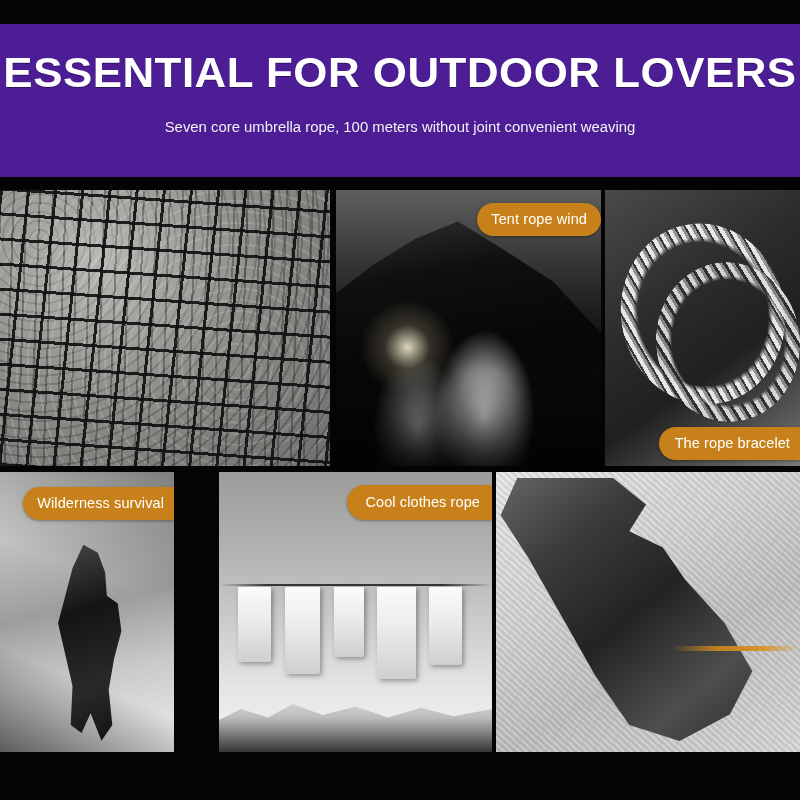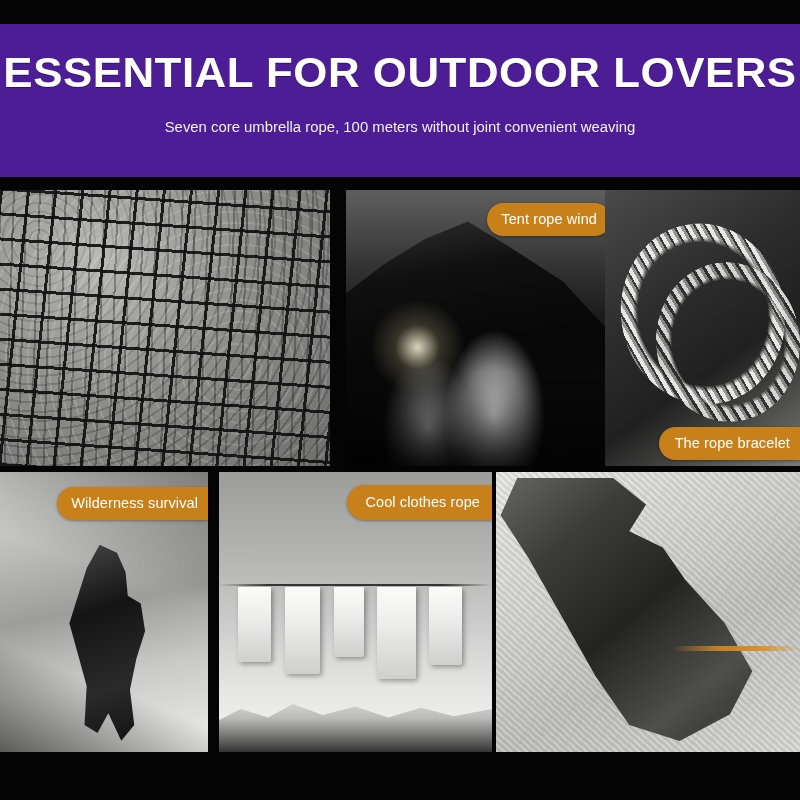--- a/index.html
+++ b/index.html
@@ -287,31 +287,31 @@
   <div class="banner">
     <div class="banner-title">ESSENTIAL FOR OUTDOOR LOVERS</div>
     <div class="banner-subtitle">Seven core umbrella rope, 100 meters without joint convenient weaving</div>
   </div>
 
   <div class="grid-cell" style="left:0px; top:190px; width:330px; height:276px;">
     <div class="photo photo-netting"></div>
 
   </div>
 
-  <div class="grid-cell" style="left:346px; top:190px; width:265px; height:276px;">
+  <div class="grid-cell" style="left:336px; top:190px; width:265px; height:276px;">
     <div class="photo photo-tents"></div>
     <div class="badge" style="right:0px; top:13px; height:33px;">Tent rope wind</div>
   </div>
 
   <div class="grid-cell" style="left:605px; top:190px; width:195px; height:276px;">
     <div class="photo photo-bracelet"></div>
     <div class="badge clip-right" style="right:0px; top:237px; height:33px; padding:0 10px 0 16px;">The rope bracelet</div>
   </div>
 
-  <div class="grid-cell" style="left:0px; top:472px; width:208px; height:280px;">
+  <div class="grid-cell" style="left:0px; top:472px; width:174px; height:280px;">
     <div class="photo photo-hiker"></div>
     <div class="badge clip-right" style="right:0px; top:15px; height:33px; padding:0 10px 0 14px;">Wilderness survival</div>
   </div>
 
   <div class="grid-cell" style="left:219px; top:472px; width:273px; height:280px;text-align:right;">
     <div class="photo photo-clothesline">
       <div class="clothesline-wire"></div>
       <div class="cloth" style="left:7%;  width:12%; height:27%;"></div>
       <div class="cloth" style="left:24%; width:13%; height:31%;"></div>
       <div class="cloth" style="left:42%; width:11%; height:25%;"></div>

